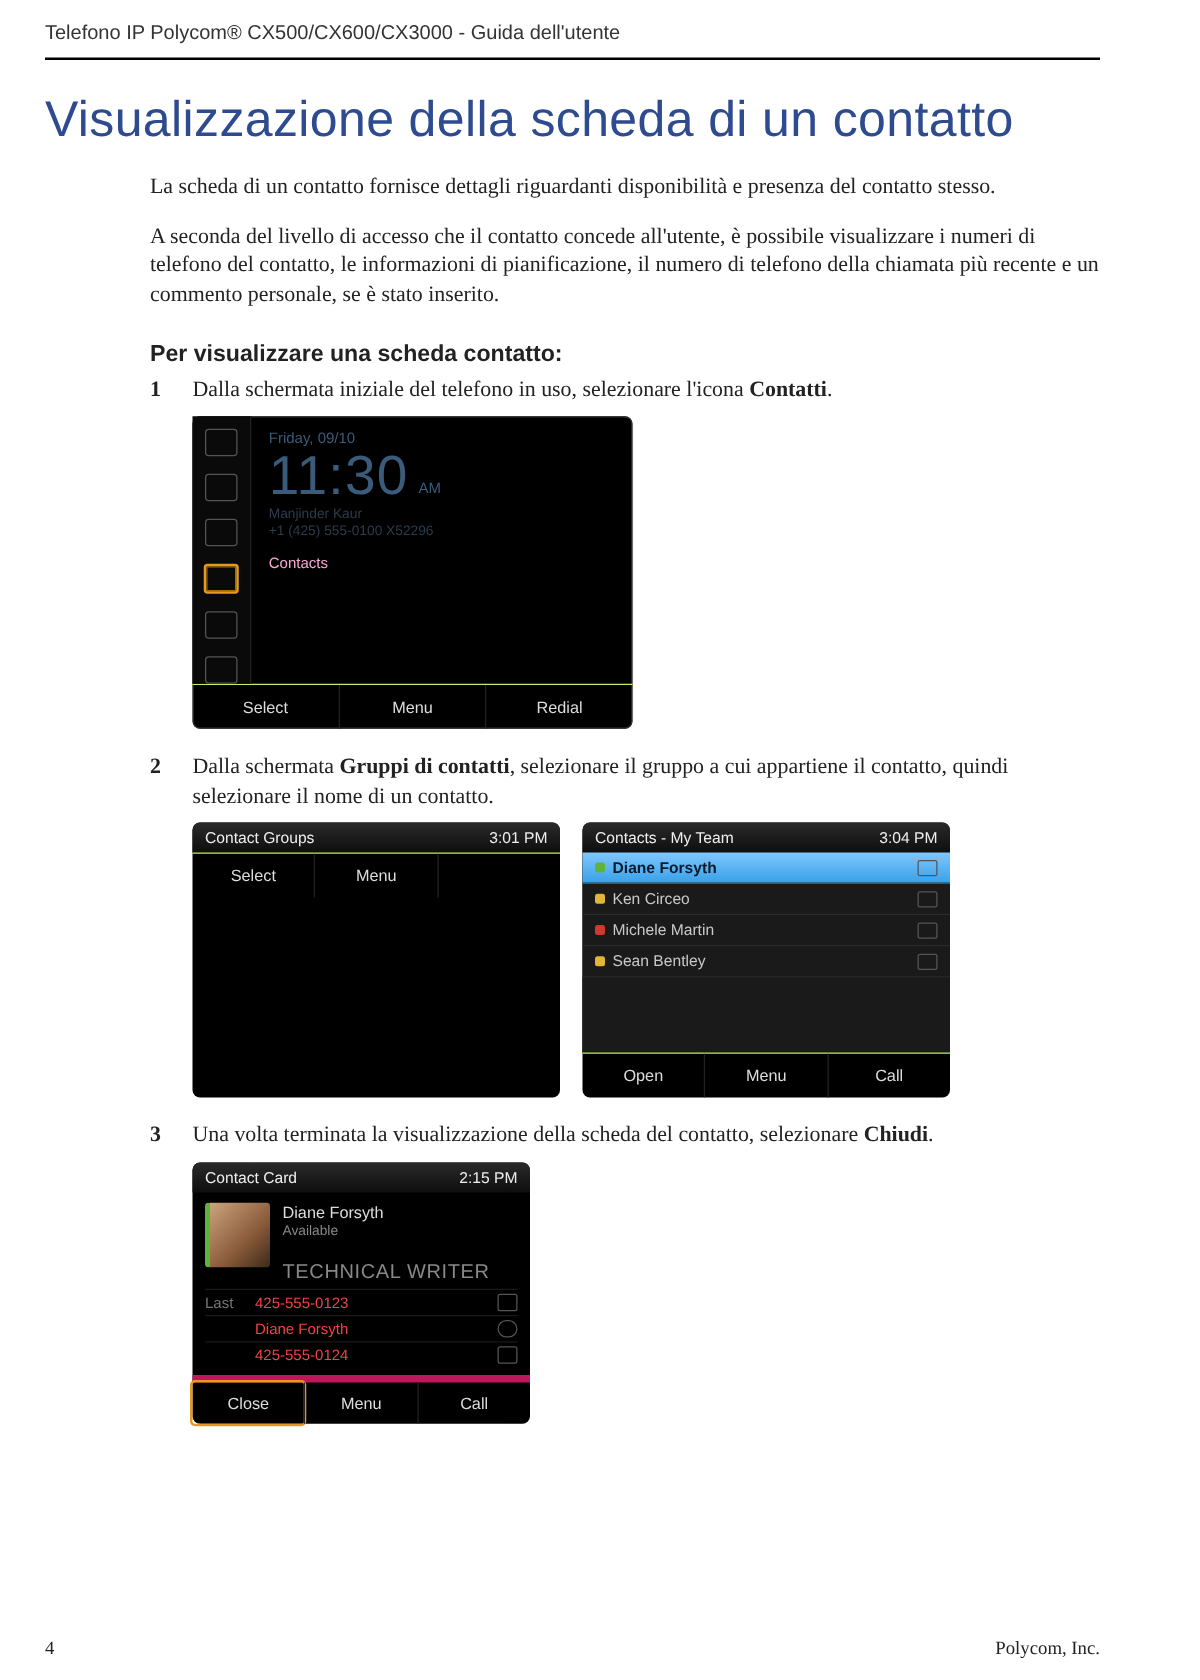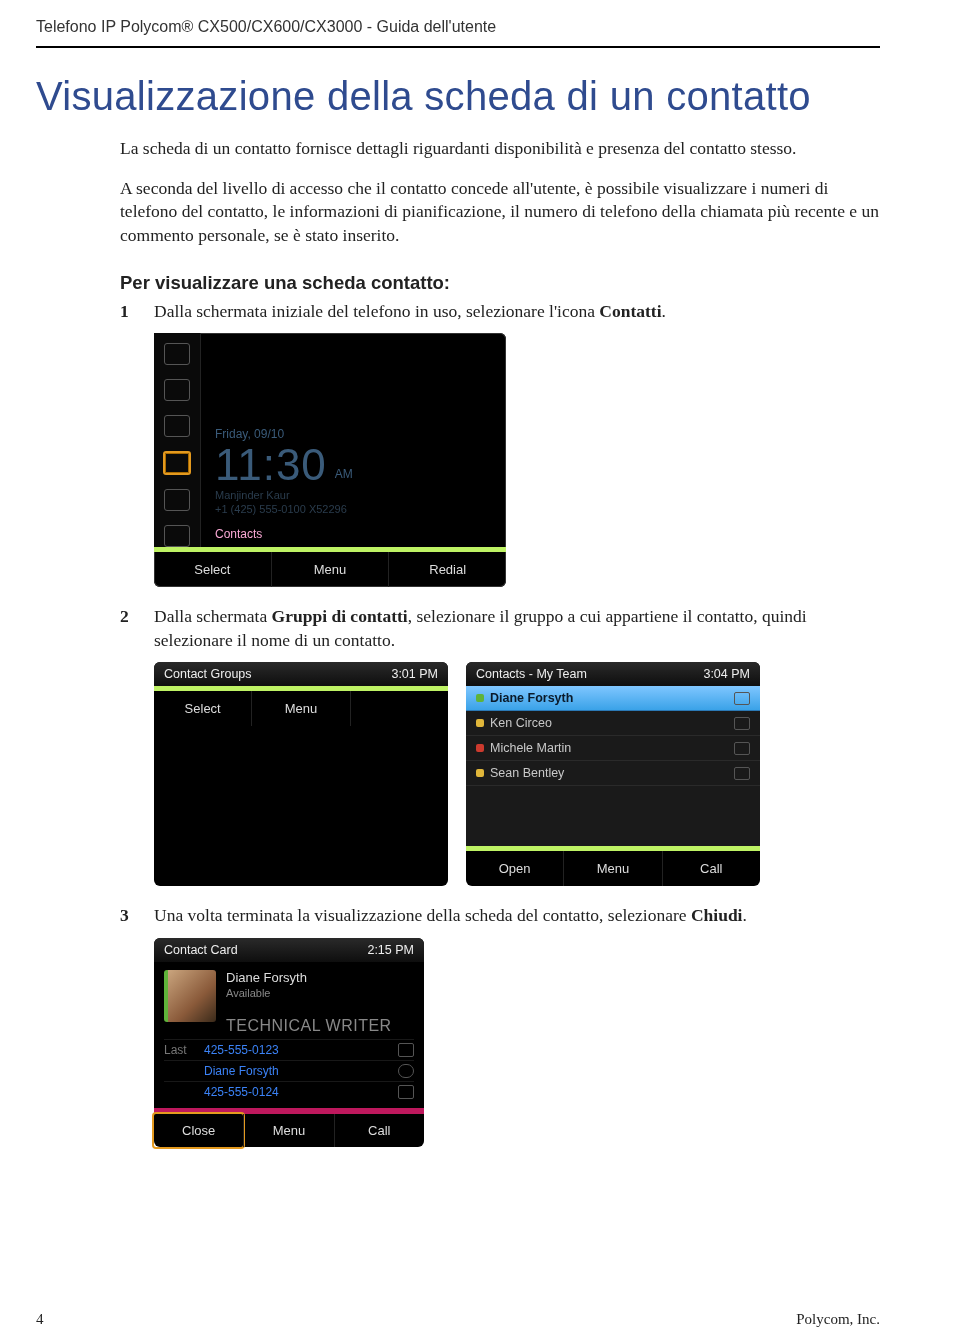--- a/index.html
+++ b/index.html
@@ -67,39 +67,39 @@
   
   .phone{
     background:#000;
     border-radius:6px;
     color:#ddd;
     font-family:"Segoe UI",Arial,sans-serif;
     font-size:12px;
     box-shadow:0 0 0 1px #333 inset;
     margin:8px 0 18px 118px;
   }
-  .phone-row{display:flex;align-items:flex-end}
+  .phone-row{display:flex;align-items:flex-start}
   .sidebar{
     width:46px;background:#0a0a0a;border-right:1px solid #222;
     display:flex;flex-direction:column;align-items:center;
     padding-top:10px;gap:14px;
   }
   .ic{
     width:24px;height:20px;border:1px solid #555;border-radius:3px;
     position:relative;
   }
   .ic.sel{border:2px solid #e49a1f;box-shadow:0 0 0 1px #a96a00 inset}
   .home-main{flex:1;padding:10px 12px 6px 14px}
   .date{color:#3a5b7a;font-size:12px}
   .clock{display:flex;align-items:flex-start;gap:8px;margin-top:2px}
   .clock-time{font-size:44px;font-weight:300;color:#3a5b7a;letter-spacing:1px;line-height:1}
   .clock-am{font-size:12px;color:#3a5b7a;margin-top:24px}
   .muted{color:#2a3c4d;font-size:11px;margin-top:2px}
   .contacts-label{color:#f9a8d4;font-size:12px;margin-top:12px}
-  .soft{display:flex;border-top:5px solid #bef264}
+  .soft{display:flex;border-top:1px solid #bef264}
   .soft div{flex:1;text-align:center;padding:10px 0;color:#ddd;font-size:13px}
   .soft div+div{border-left:1px solid #222}
 
   .list-phone{
     width:294px;background:#000;border-radius:6px;color:#ddd;
     font-family:"Segoe UI",Arial,sans-serif;font-size:12.5px;
     display:inline-block;vertical-align:top;
   }
   .list-head{
     background:linear-gradient(#2a2a2a,#0e0e0e);
@@ -130,21 +130,21 @@
     width:48px;height:52px;border-radius:3px;
     background:linear-gradient(135deg,#caa57e 0%,#8a5a3a 60%,#3a2a1a 100%);
     border-left:4px solid #5fb33a;
   }
   .card-name{color:#ddd;font-size:13px}
   .card-sub{color:#888;font-size:11px;margin-top:2px}
   .card-role{color:#888;font-size:16px;margin-top:18px;letter-spacing:0.5px}
   .card-rows{padding:0 10px 6px 10px}
   .crow{display:flex;justify-content:space-between;align-items:center;padding:3px 0;color:#999;font-size:12px;border-top:1px solid #181818}
   .crow .lab{color:#777;width:40px;display:inline-block}
-  .crow .val{color:#3b82f6;flex:1}
+  .crow .val{color:#ef4444;flex:1}
   .crow .ric{width:14px;height:12px;border:1px solid #555;border-radius:2px}
   .card-soft{display:flex;border-top:6px solid #be185d}
   .card-soft div{flex:1;text-align:center;padding:9px 0;color:#ddd;font-size:13px}
   .card-soft div+div{border-left:1px solid #222}
   .close-hl{box-shadow:0 0 0 2px #e49a1f;border-radius:2px}
 
   .footer{
     position:absolute;bottom:16px;left:36px;right:80px;
     display:flex;justify-content:space-between;
     font-size:15px;color:#222;

